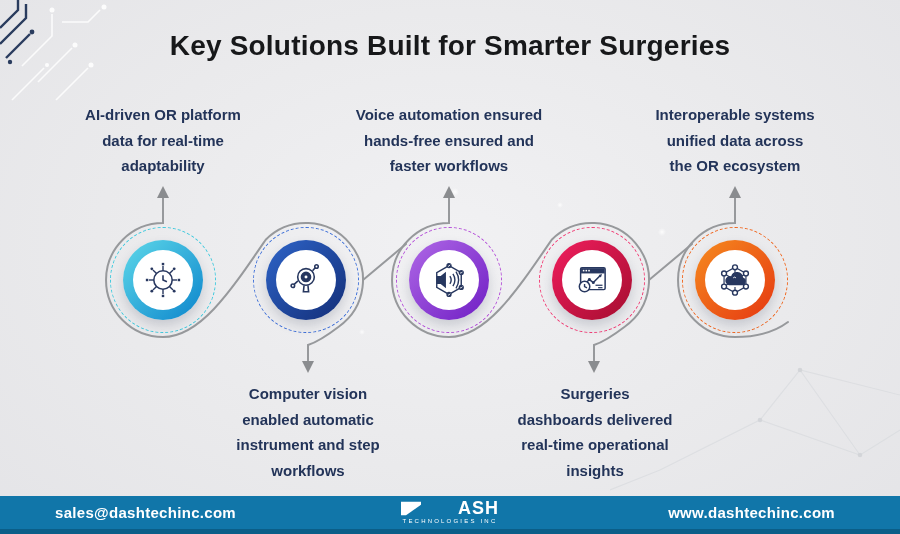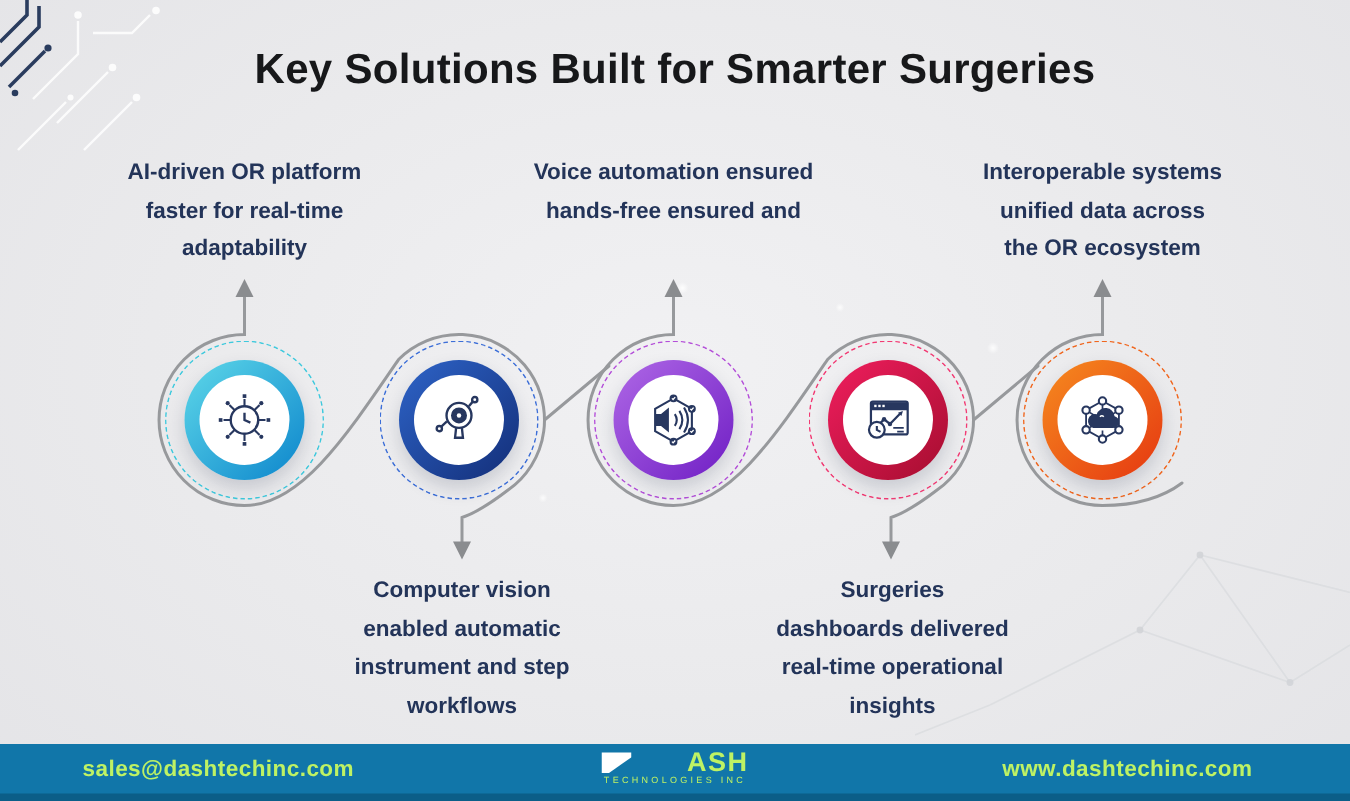--- a/index.html
+++ b/index.html
@@ -43,21 +43,21 @@
   .ring-inner{
     width:60px;height:60px;border-radius:50%;background:#ffffff;
     display:flex;align-items:center;justify-content:center;
   }
   .icon-svg{display:block;}
   .corner-art{position:absolute;z-index:0;}
   .footer{
     position:absolute;left:0;top:496px;width:900px;height:38px;box-sizing:border-box;
     background:#1176a9;border-bottom:5px solid #0b5e88;
     display:flex;align-items:center;justify-content:space-between;
-    padding:0 65px 0 55px;color:#bef264;z-index:4;
+    padding:0 65px 0 55px;color:#ffffff;z-index:4;
   }
   .footer-text{font-size:15px;font-weight:bold;letter-spacing:.3px;}
   .logo{
     position:absolute;left:50%;top:0;height:33px;transform:translateX(-50%);
     display:flex;flex-direction:column;align-items:center;justify-content:center;
   }
   .logo-row{display:flex;align-items:flex-start;}
   .logo-ash{font-size:18px;font-weight:bold;letter-spacing:1px;line-height:15px;margin-left:36px;}
   .logo-sub{font-size:6px;letter-spacing:2.2px;margin-top:2px;white-space:nowrap;}
 </style>
@@ -115,32 +115,33 @@
     <path d="M735 196 L735 223 A57 57 0 0 0 735 337 Q768 337 788 322"></path>
     <polygon points="157,198 169,198 163,186"></polygon>
     <polygon points="302,361 314,361 308,373"></polygon>
     <polygon points="443,198 455,198 449,186"></polygon>
     <polygon points="588,361 600,361 594,373"></polygon>
     <polygon points="729,198 741,198 735,186"></polygon>
   </svg>
 
   <div class="caption cap-0">
     <div>AI-driven OR platform</div>
-    <div>faster for real-time</div>
+    <div>data for real-time</div>
     <div>adaptability</div>
   </div>
   <div class="caption cap-1">
     <div>Computer vision</div>
     <div>enabled automatic</div>
     <div>instrument and step</div>
     <div>workflows</div>
   </div>
   <div class="caption cap-2">
     <div>Voice automation ensured</div>
     <div>hands-free ensured and</div>
+    <div>faster workflows</div>
   </div>
   <div class="caption cap-3">
     <div>Surgeries</div>
     <div>dashboards delivered</div>
     <div>real-time operational</div>
     <div>insights</div>
   </div>
   <div class="caption cap-4">
     <div>Interoperable systems</div>
     <div>unified data across</div>

